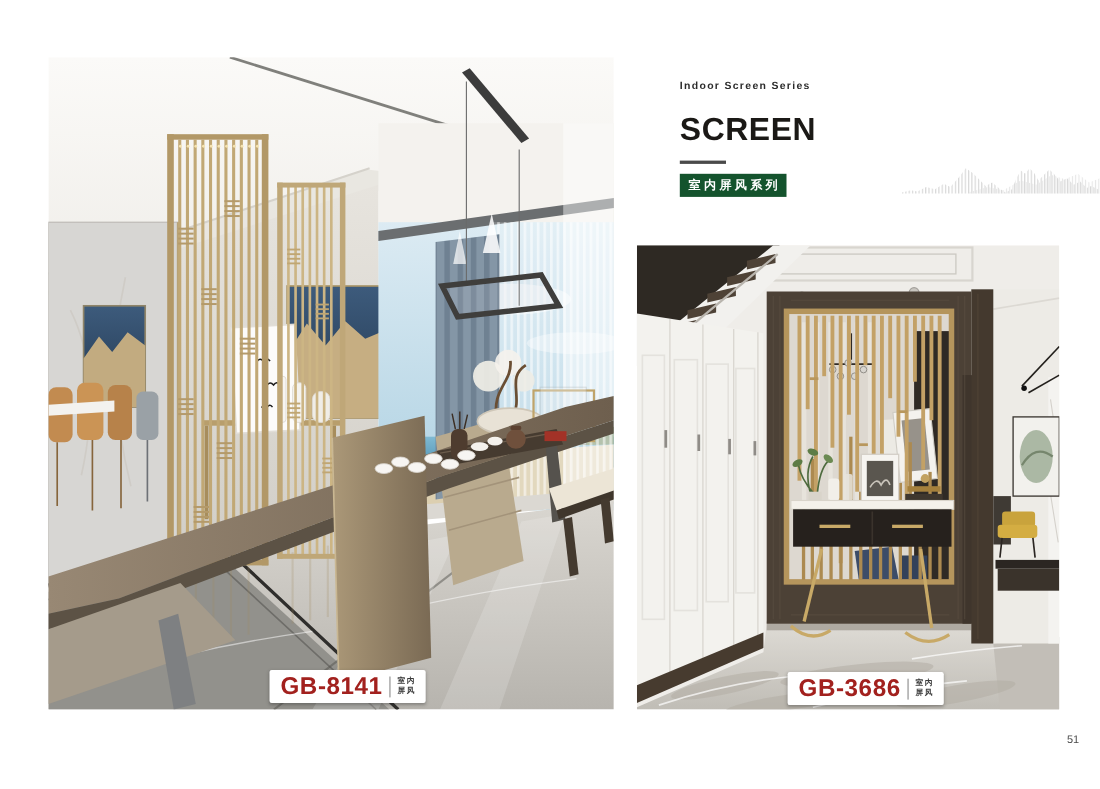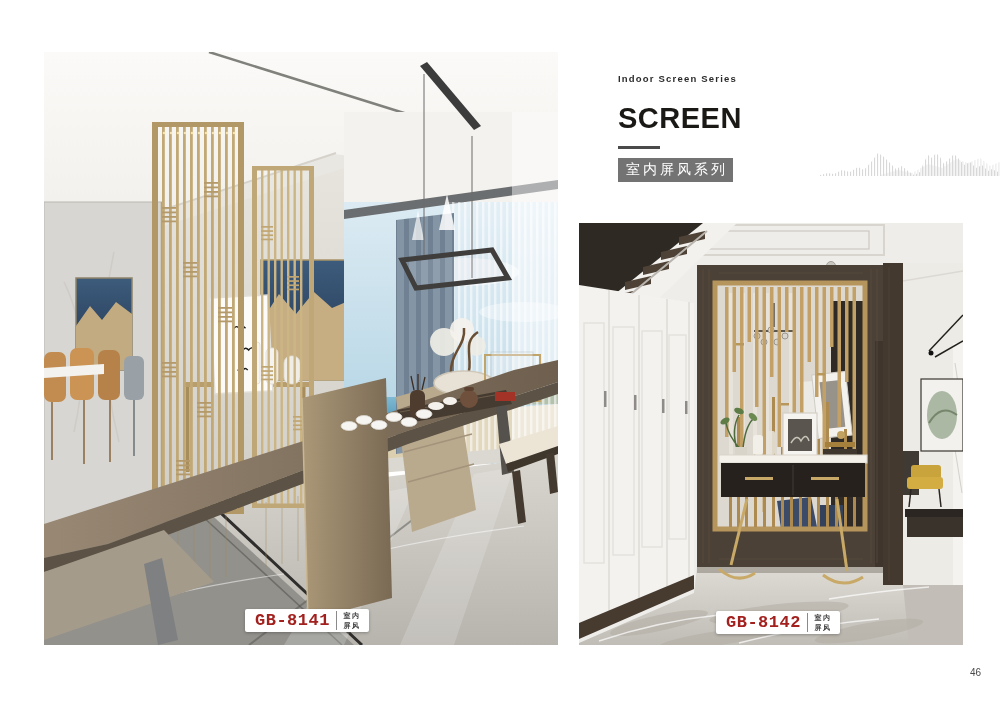--- a/index.html
+++ b/index.html
@@ -11,31 +11,31 @@
   .photo-left{left:44px;top:52px;width:514px;height:593px;}
   .photo-right{left:579px;top:223px;width:384px;height:422px;}
   .photo svg.scene{display:block;width:100%;height:100%;}
 
   
   .series-header{position:absolute;left:618px;top:73px;}
   .series-en{font-size:9.5px;font-weight:bold;letter-spacing:1.2px;color:#2b2b2b;}
   .series-title{font-size:29px;font-weight:bold;letter-spacing:0.5px;color:#1b1916;
                 margin-top:19px;line-height:1.05;}
   .header-rule{width:42px;height:2.5px;background:#4a4a4a;margin-top:13px;}
-  .series-zh{display:inline-block;margin-top:9px;background:#737373;color:#ffffff;
-             font-size:14px;font-weight:normal;letter-spacing:3px;padding:3px 5px 3px 8px;}
+  .series-zh{display:inline-block;margin-top:9px;background:#14532d;color:#ffffff;
+             font-size:11px;font-weight:bold;letter-spacing:3px;padding:3px 5px 3px 8px;}
 
   .mountains{position:absolute;left:820px;top:144px;width:180px;height:36px;}
 
   
   .plabel{position:absolute;display:flex;align-items:center;gap:6px;background:#ffffff;
           border-radius:2px;padding:2px 9px 2px 10px;box-shadow:0 1px 3px rgba(40,40,40,.35);}
   .photo-left .plabel{left:201px;top:557px;}
   .photo-right .plabel{left:137px;top:388px;}
-  .pcode{font-size:17px;font-weight:bold;color:#a2211e;letter-spacing:0.5px;white-space:nowrap;font-family:Liberation Mono, monospace;}
+  .pcode{font-size:22px;font-weight:bold;color:#a2211e;letter-spacing:0.5px;white-space:nowrap;}
   .pdiv{width:1.5px;height:19px;background:#8a8a8a;}
   .pcat{display:flex;flex-direction:column;justify-content:center;}
   .pcat span{font-size:7px;font-weight:bold;color:#3a3a3a;line-height:1.3;letter-spacing:1.5px;white-space:nowrap;}
 
   .page-number{position:absolute;left:970px;top:667px;font-size:10px;color:#4a4a4a;}
 </style>
 </head>
 <body>
 
 <div class="page">
@@ -617,23 +617,23 @@
           <line x1="360" y1="266" x2="362" y2="284" stroke="#2b2622" stroke-width="1.5"></line>
         </g>
         <g>
           <rect x="326" y="286" width="58" height="8" fill="#2b2622"></rect>
           <rect x="328" y="294" width="56" height="20" fill="#3a332b"></rect>
         </g>
       </g>
     </svg>
 
     <div class="plabel">
-      <span class="pcode">GB-8142</span>
+      <span class="pcode">GB-3686</span>
       <span class="pdiv"></span>
       <span class="pcat">
         <span>室内</span>
         <span>屏风</span>
       </span>
     </div>
   </figure>
 
-  <div class="page-number">46</div>
+  <div class="page-number">51</div>
 </div>
 
 </body></html>

